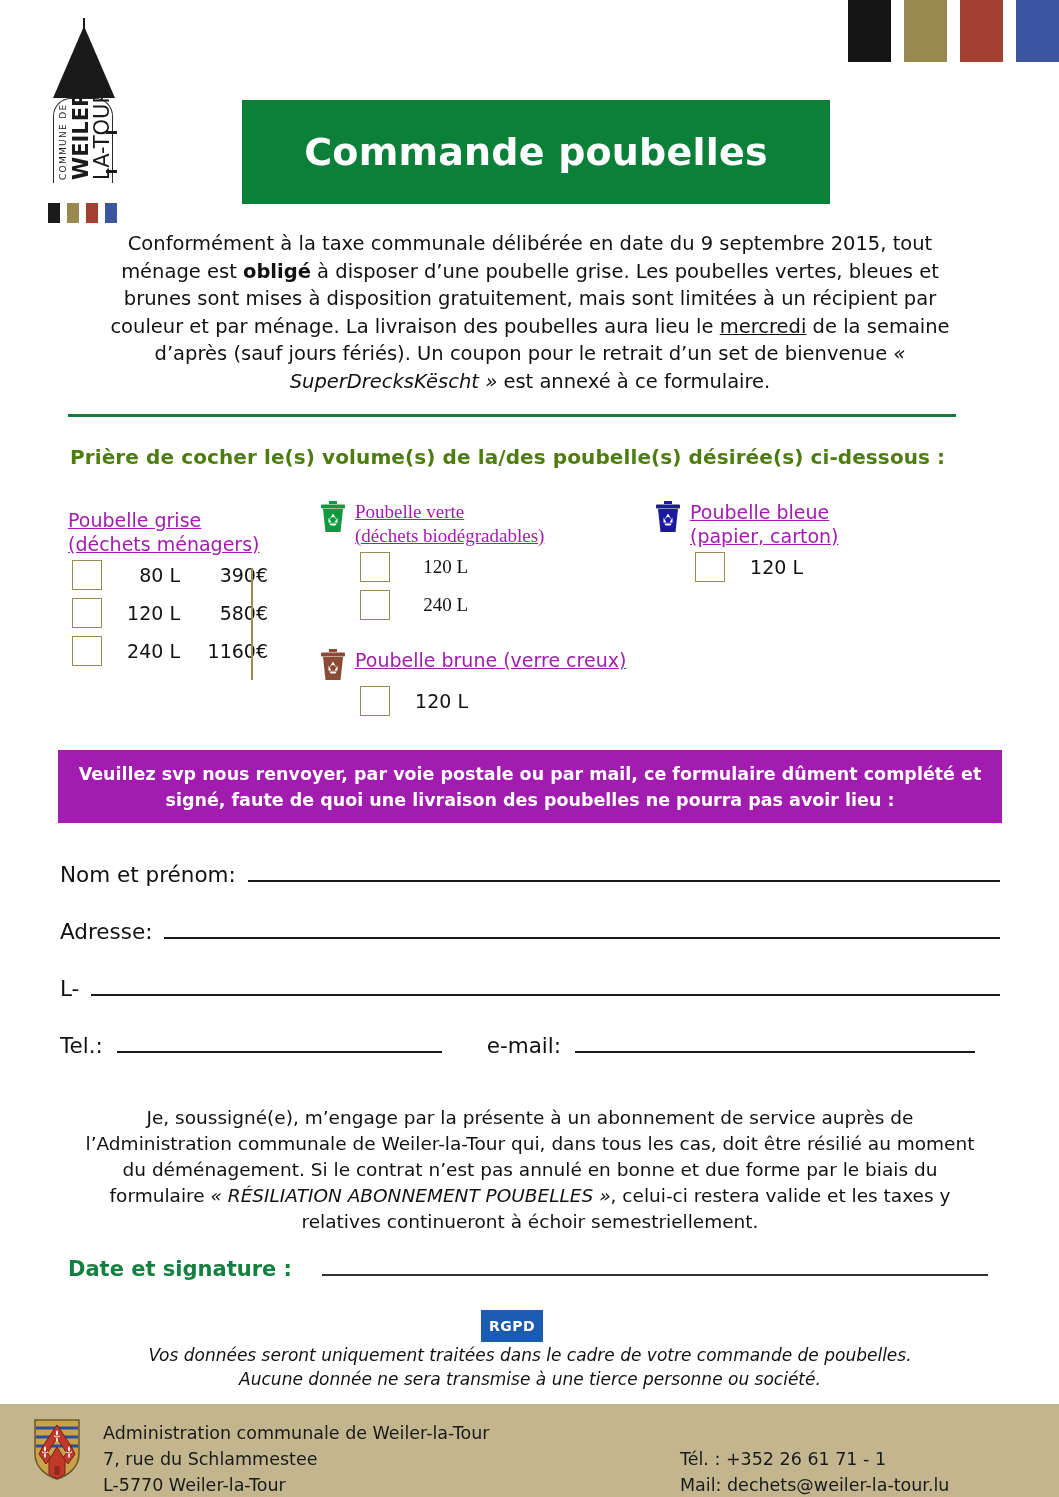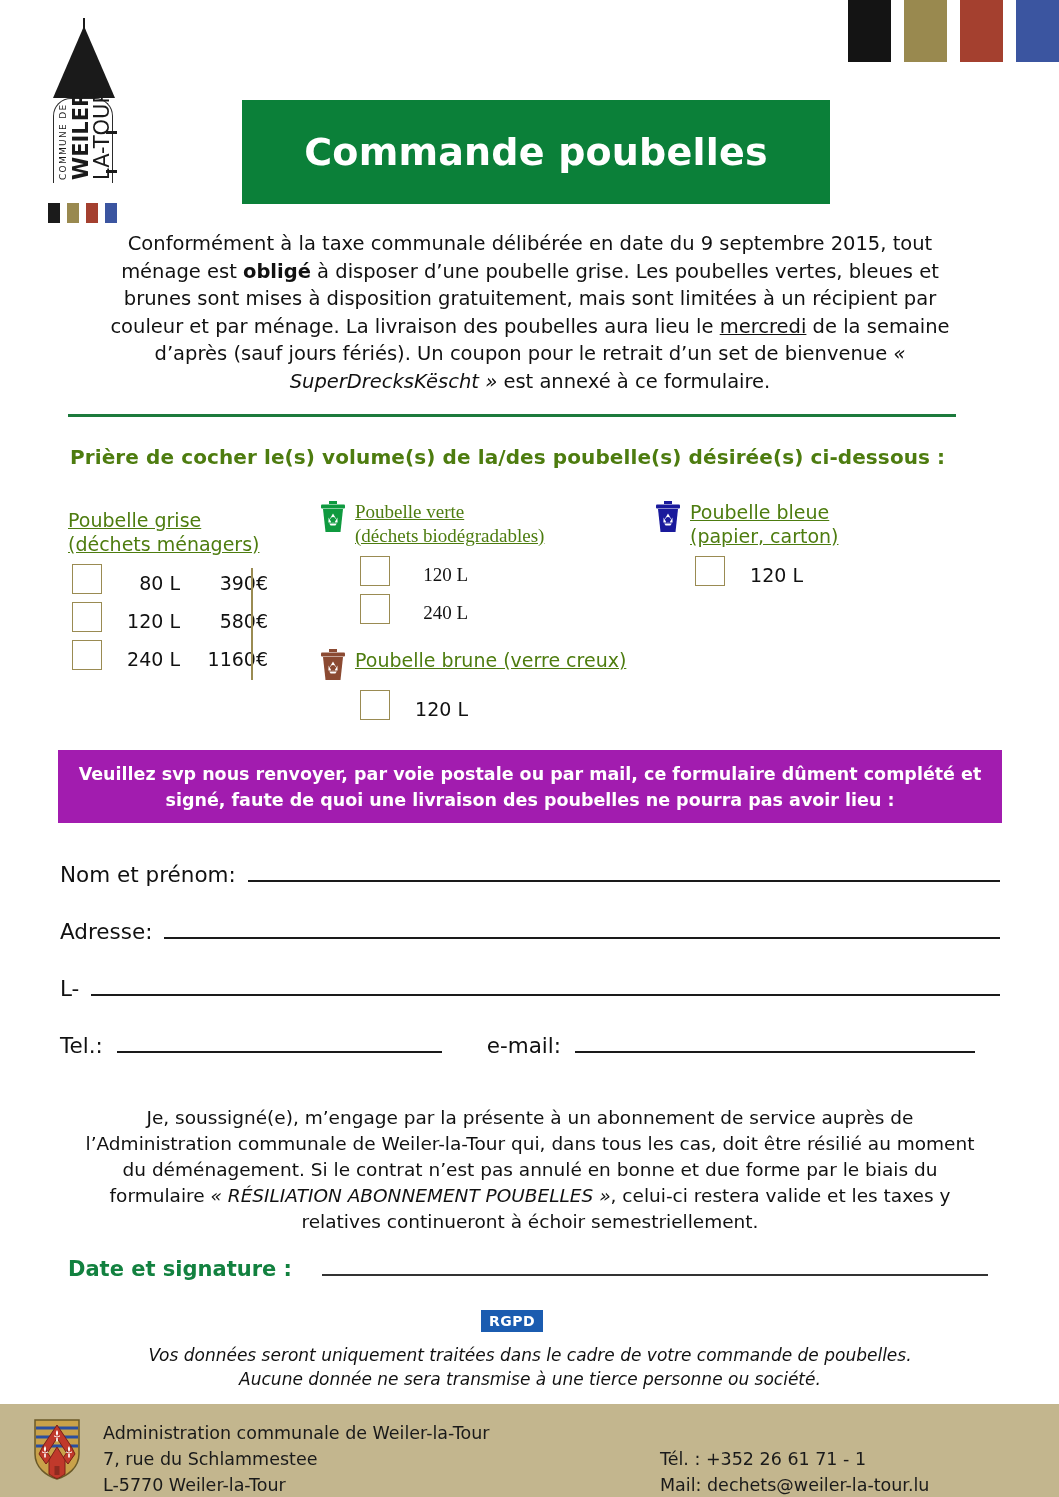--- a/index.html
+++ b/index.html
@@ -119,25 +119,25 @@
     letter-spacing: 0.1px;
   }
 
   
   .bins { position: absolute; top: 500px; left: 0; width: 1059px; height: 240px; }
   .bin-block { position: absolute; }
   .bin-head { display: flex; align-items: flex-start; }
   .bin-icon { width: 30px; height: 34px; flex: 0 0 30px; margin-right: 7px; }
   .bin-title {
     font-size: 19px;
-    color: #4d7c0f;
+    color: #a21caf;
     line-height: 24px;
   }
   .bin-title span { text-decoration: underline; }
-  .opt-row { display: flex; align-items: flex-end; height: 38px; }
+  .opt-row { display: flex; align-items: center; height: 38px; }
   .checkbox {
     width: 30px; height: 30px;
     border: 1.6px solid #9a8b52;
     background: #fff;
     box-sizing: border-box;
     flex: 0 0 30px;
   }
   .opt-vol {
     font-size: 19px; color: #111;
     width: 78px; text-align: right;
@@ -223,21 +223,21 @@
   }
   .sig-line {
     border-bottom: 2px solid #333;
     flex: 1 1 auto; height: 22px; margin-left: 30px;
   }
 
   
   .rgpd-badge {
     position: absolute;
     top: 1310px; left: 481px;
-    width: 62px; height: 22px;
+    width: 62px; height: 32px;
     background: #1b5cb0;
     color: #fff;
     font-size: 14px; font-weight: bold;
     display: flex; align-items: center; justify-content: center;
     letter-spacing: 0.5px;
   }
   .rgpd-text {
     position: absolute;
     top: 1343px; left: 100px;
     width: 860px;
@@ -258,21 +258,21 @@
   }
   .footer-arms {
     position: absolute; top: 14px; left: 33px;
     width: 48px; height: 62px;
   }
   .footer-col-left {
     position: absolute; top: 16px; left: 103px;
     font-size: 17.5px; line-height: 26px; color: #1a1a1a;
   }
   .footer-col-right {
-    position: absolute; top: 42px; left: 660px;
+    position: absolute; top: 42px; left: 680px;
     font-size: 17.5px; line-height: 26px; color: #1a1a1a;
   }
 </style>
 </head>
 <body>
 
 <div class="topbars">
   <div class="topbar" style="background:#141414"></div>
   <div class="topbar" style="background:#99894f"></div>
   <div class="topbar" style="background:#a4402f"></div>

